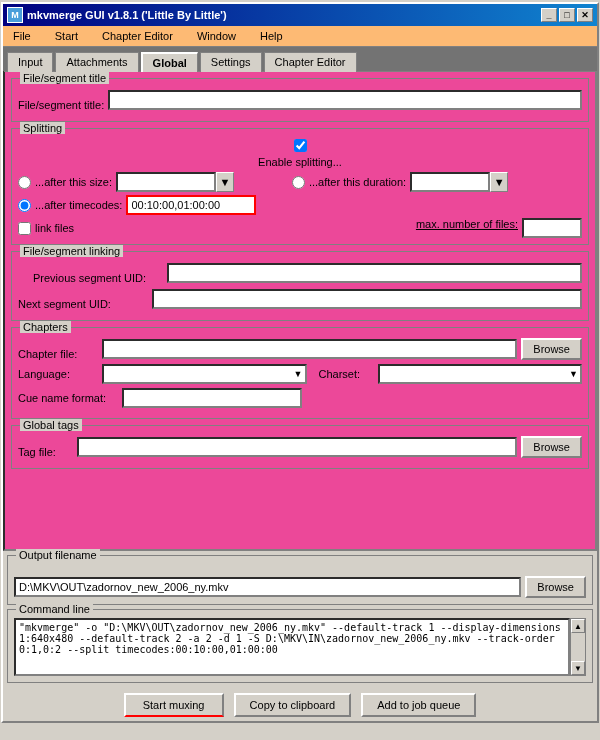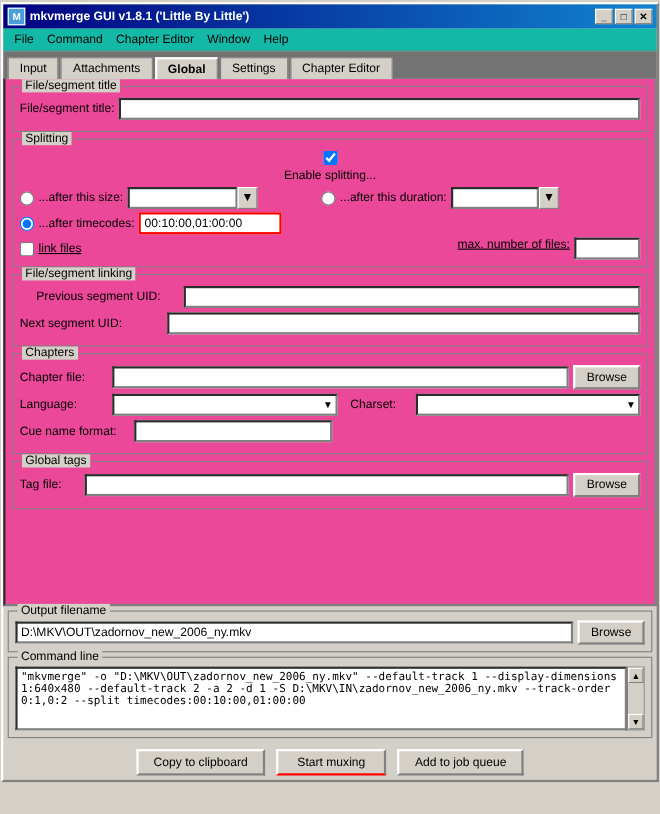--- a/index.html
+++ b/index.html
@@ -62,25 +62,25 @@
       border-bottom-color: #808080;
       display: flex;
       align-items: center;
       justify-content: center;
       font-size: 9px;
       cursor: pointer;
       color: #000;
       font-weight: bold;
     }
     .menu-bar {
-      background: #14b8a6;
+      background: #fdba74;
       border-bottom: 1px solid #808080;
       padding: 2px 4px;
       display: flex;
-      gap: 0;
+      gap: 12px;
     }
     .menu-item {
       padding: 2px 6px;
       cursor: pointer;
       font-size: 11px;
     }
     .tabs {
       display: flex;
       padding: 4px 4px 0;
       gap: 2px;
@@ -127,20 +127,21 @@
     }
     .form-row {
       display: flex;
       align-items: center;
       margin-bottom: 4px;
       gap: 4px;
     }
     .form-label {
       min-width: 80px;
       font-size: 11px;
+      margin-top: 10px;
     }
     .text-input {
       border: 2px inset #808080;
       background: white;
       height: 20px;
       font-size: 11px;
       padding: 1px 3px;
       flex: 1;
     }
     input[type="checkbox"], input[type="radio"] {
@@ -193,21 +194,21 @@
       width: 180px;
       height: 20px;
       border: 2px inset #808080;
       background: white;
       font-size: 11px;
       padding: 1px 3px;
     }
     .output-section {
       margin: 4px;
       border: 1px solid #808080;
-      padding: 4px 6px 6px;
+      padding: 16px 6px 6px;
       position: relative;
       background: #d4d0c8;
     }
     .output-label {
       position: absolute;
       top: -7px;
       left: 8px;
       background: #d4d0c8;
       padding: 0 3px;
       font-size: 11px;
@@ -339,21 +340,21 @@
     </div>
     <div class="title-buttons">
       <div class="title-btn">_</div>
       <div class="title-btn">□</div>
       <div class="title-btn">✕</div>
     </div>
   </div>
 
   <div class="menu-bar">
     <span class="menu-item">File</span>
-    <span class="menu-item">Command</span>
+    <span class="menu-item">Start</span>
     <span class="menu-item">Chapter Editor</span>
     <span class="menu-item">Window</span>
     <span class="menu-item">Help</span>
   </div>
 
   <div class="tabs">
     <div class="tab">Input</div>
     <div class="tab">Attachments</div>
     <div class="tab active">Global</div>
     <div class="tab">Settings</div>
@@ -392,21 +393,21 @@
         </div>
       </div>
 
       <div class="radio-timecode-row">
         <input type="radio" name="split-type" id="split-tc" checked="" style="">
         <label for="split-tc">...after timecodes:</label>
         <input type="text" class="timecode-input timecode-highlight" value="00:10:00,01:00:00" style="">
       </div>
 
       <div style="display:flex;align-items:center;justify-content:space-between;margin-top:3px;">
-        <div style="display:flex;align-items:center;gap:4px;text-decoration:underline;">
+        <div style="display:flex;align-items:center;gap:4px;">
           <input type="checkbox" id="link-files" style="">
           <label for="link-files">link files</label>
         </div>
         <div style="display:flex;gap:4px;text-decoration:underline;">
           <span>max. number of files:</span>
           <input type="text" class="max-files-input" style="">
         </div>
       </div>
     </div>
 
@@ -476,17 +477,17 @@
       <textarea class="cmdline-textarea" style="flex: 1 1 0%; height: 58px; font-size: 10px; font-family: monospace; resize: none; border: 2px inset rgb(128, 128, 128); padding: 2px 3px; background: white;">"mkvmerge" -o "D:\MKV\OUT\zadornov_new_2006_ny.mkv" --default-track 1 --display-dimensions 1:640x480 --default-track 2 -a 2 -d 1 -S D:\MKV\IN\zadornov_new_2006_ny.mkv --track-order 0:1,0:2 --split timecodes:00:10:00,01:00:00</textarea>
       <div class="cmdline-scrollbar">
         <div class="scrollbar-btn">▲</div>
         <div style="flex:1;background:#d4d0c8;"></div>
         <div class="scrollbar-btn">▼</div>
       </div>
     </div>
   </div>
 
   <div class="bottom-buttons">
+    <button class="bottom-btn start-btn">Start muxing</button>
     <button class="bottom-btn">Copy to clipboard</button>
-    <button class="bottom-btn start-btn">Start muxing</button>
     <button class="bottom-btn">Add to job queue</button>
   </div>
 </div>
 
 </body></html>

